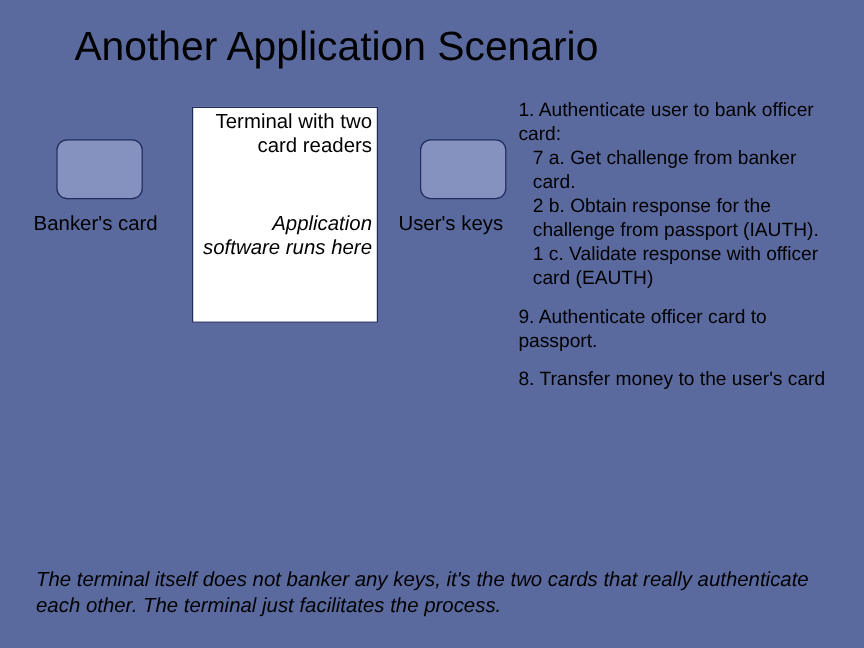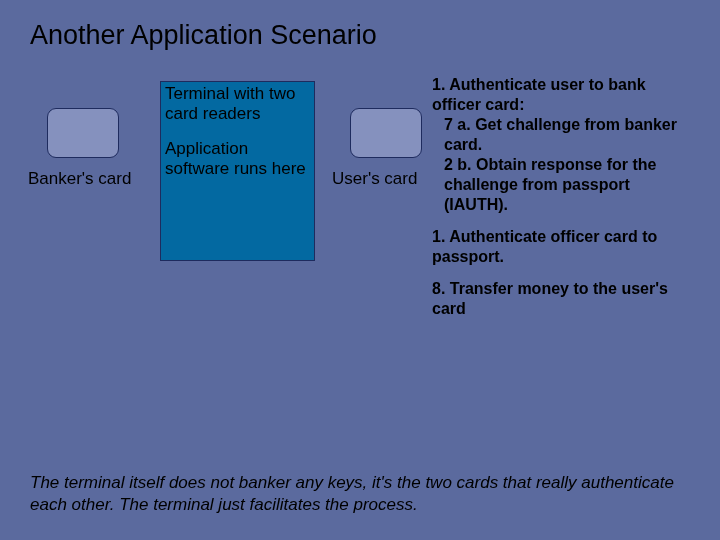--- a/index.html
+++ b/index.html
@@ -7,24 +7,25 @@
     padding: 0;
     width: 720px;
     height: 540px;
     background: #5b6a9e;
     font-family: Arial, Helvetica, sans-serif;
     color: #000;
     overflow: hidden;
     position: relative;
   }
   .title {
-    font-size: 27px;
+    font-size: 34px;
     padding: 20px 30px 10px 30px;
     font-weight: 400;
     letter-spacing: 0px;
+    margin-left: 32px;
   }
   .content {
     position: relative;
     width: 100%;
     height: 300px;
   }
   .card-shape {
     position: absolute;
     width: 70px;
     height: 48px;
@@ -39,33 +40,34 @@
   .card-right {
     left: 350px;
     top: 47px;
   }
   .terminal-box {
     position: absolute;
     left: 160px;
     top: 20px;
     width: 155px;
     height: 180px;
-    background: #0369a1;
+    background: #ffffff;
     border: 1px solid #1e2b5e;
-    text-align: left;
+    text-align: right;
     font-size: 17px;
     line-height: 1.2;
     padding: 2px 4px;
     box-sizing: border-box;
   }
   .terminal-top {
     margin-top: 0px;
   }
   .terminal-bottom {
-    margin-top: 14px;
+    margin-top: 44px;
+    font-style: italic;
   }
   .label {
     position: absolute;
     font-size: 17px;
     white-space: nowrap;
   }
   .label-banker {
     left: 28px;
     top: 108px;
   }
@@ -77,21 +79,21 @@
     position: absolute;
     left: 432px;
     top: 14px;
     width: 260px;
     font-size: 16px;
     line-height: 1.25;
     font-weight: bold;
   }
   .steps p {
     margin: 0 0 12px 0;
-    font-weight: bold;
+    font-weight: normal;
   }
   .indent1 { padding-left: 12px; display: block; }
   .footer {
     position: absolute;
     left: 30px;
     bottom: 24px;
     right: 30px;
     font-size: 17px;
     font-style: italic;
     line-height: 1.3;
@@ -107,27 +109,28 @@
   <div class="card-shape card-left"></div>
 
   <div class="terminal-box">
     <div class="terminal-top">Terminal with two card readers</div>
     <div class="terminal-bottom">Application software runs here</div>
   </div>
 
   <div class="card-shape card-right"></div>
 
   <div class="label label-banker">Banker's card</div>
-  <div class="label label-user">User's card</div>
+  <div class="label label-user">User's keys</div>
 
   <div class="steps">
     <p>
       <span>1. Authenticate user to bank officer card:</span><br>
       <span class="indent1">7 a. Get challenge from banker card.</span>
       <span class="indent1">2 b. Obtain response for the challenge from passport (IAUTH).</span>
+      <span class="indent1">1 c. Validate response with officer card (EAUTH)</span>
     </p>
-    <p>1. Authenticate officer card to passport.</p>
+    <p>9. Authenticate officer card to passport.</p>
     <p>8. Transfer money to the user's card</p>
   </div>
 
 </div>
 
 <div class="footer">The terminal itself does not banker any keys, it's the two cards that really authenticate each other.  The terminal just facilitates the process.</div>
 
 </body></html>

